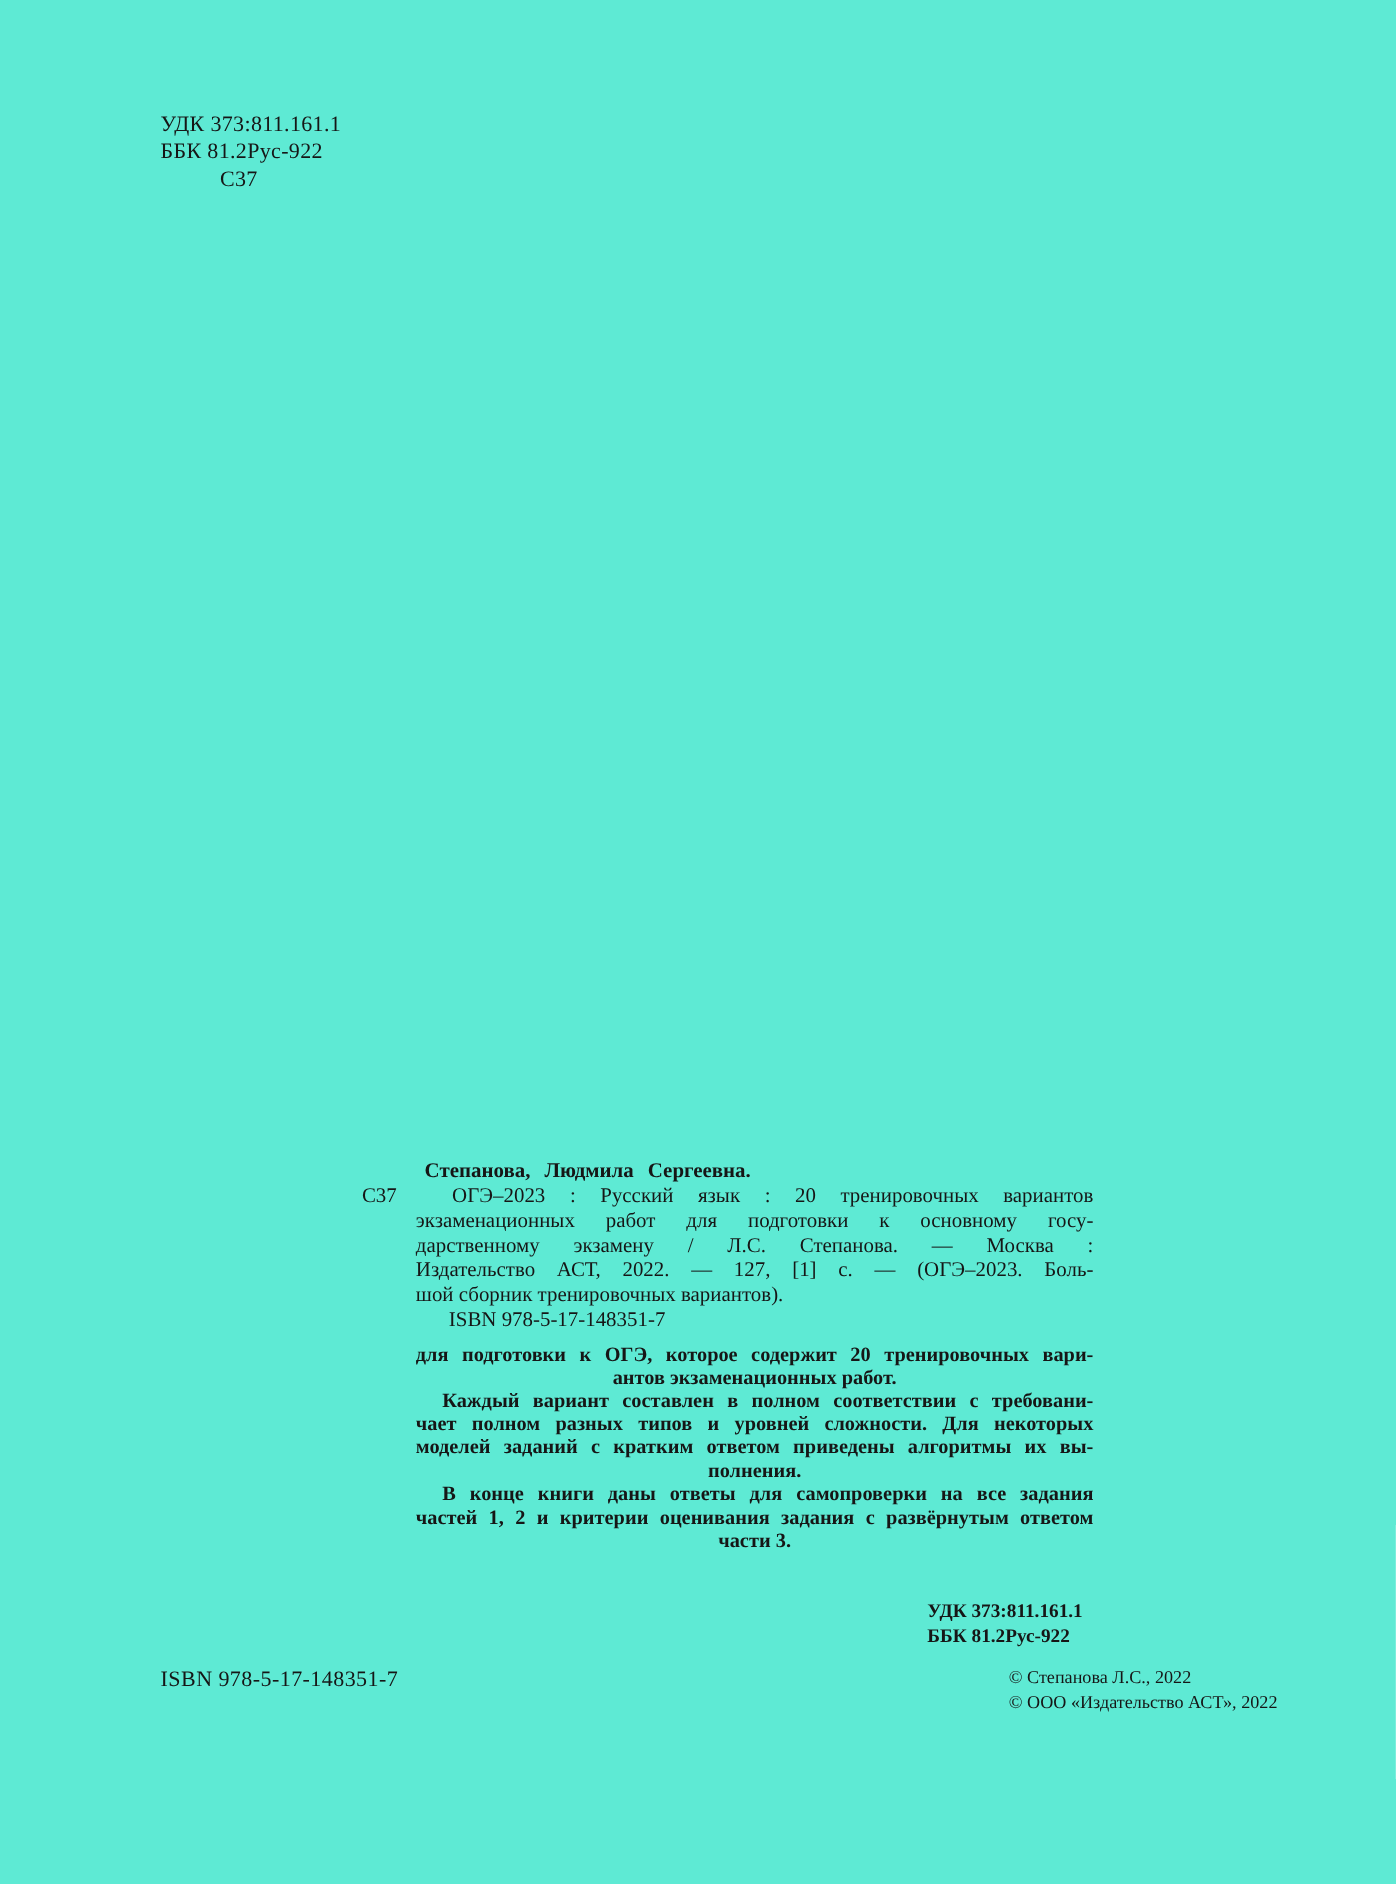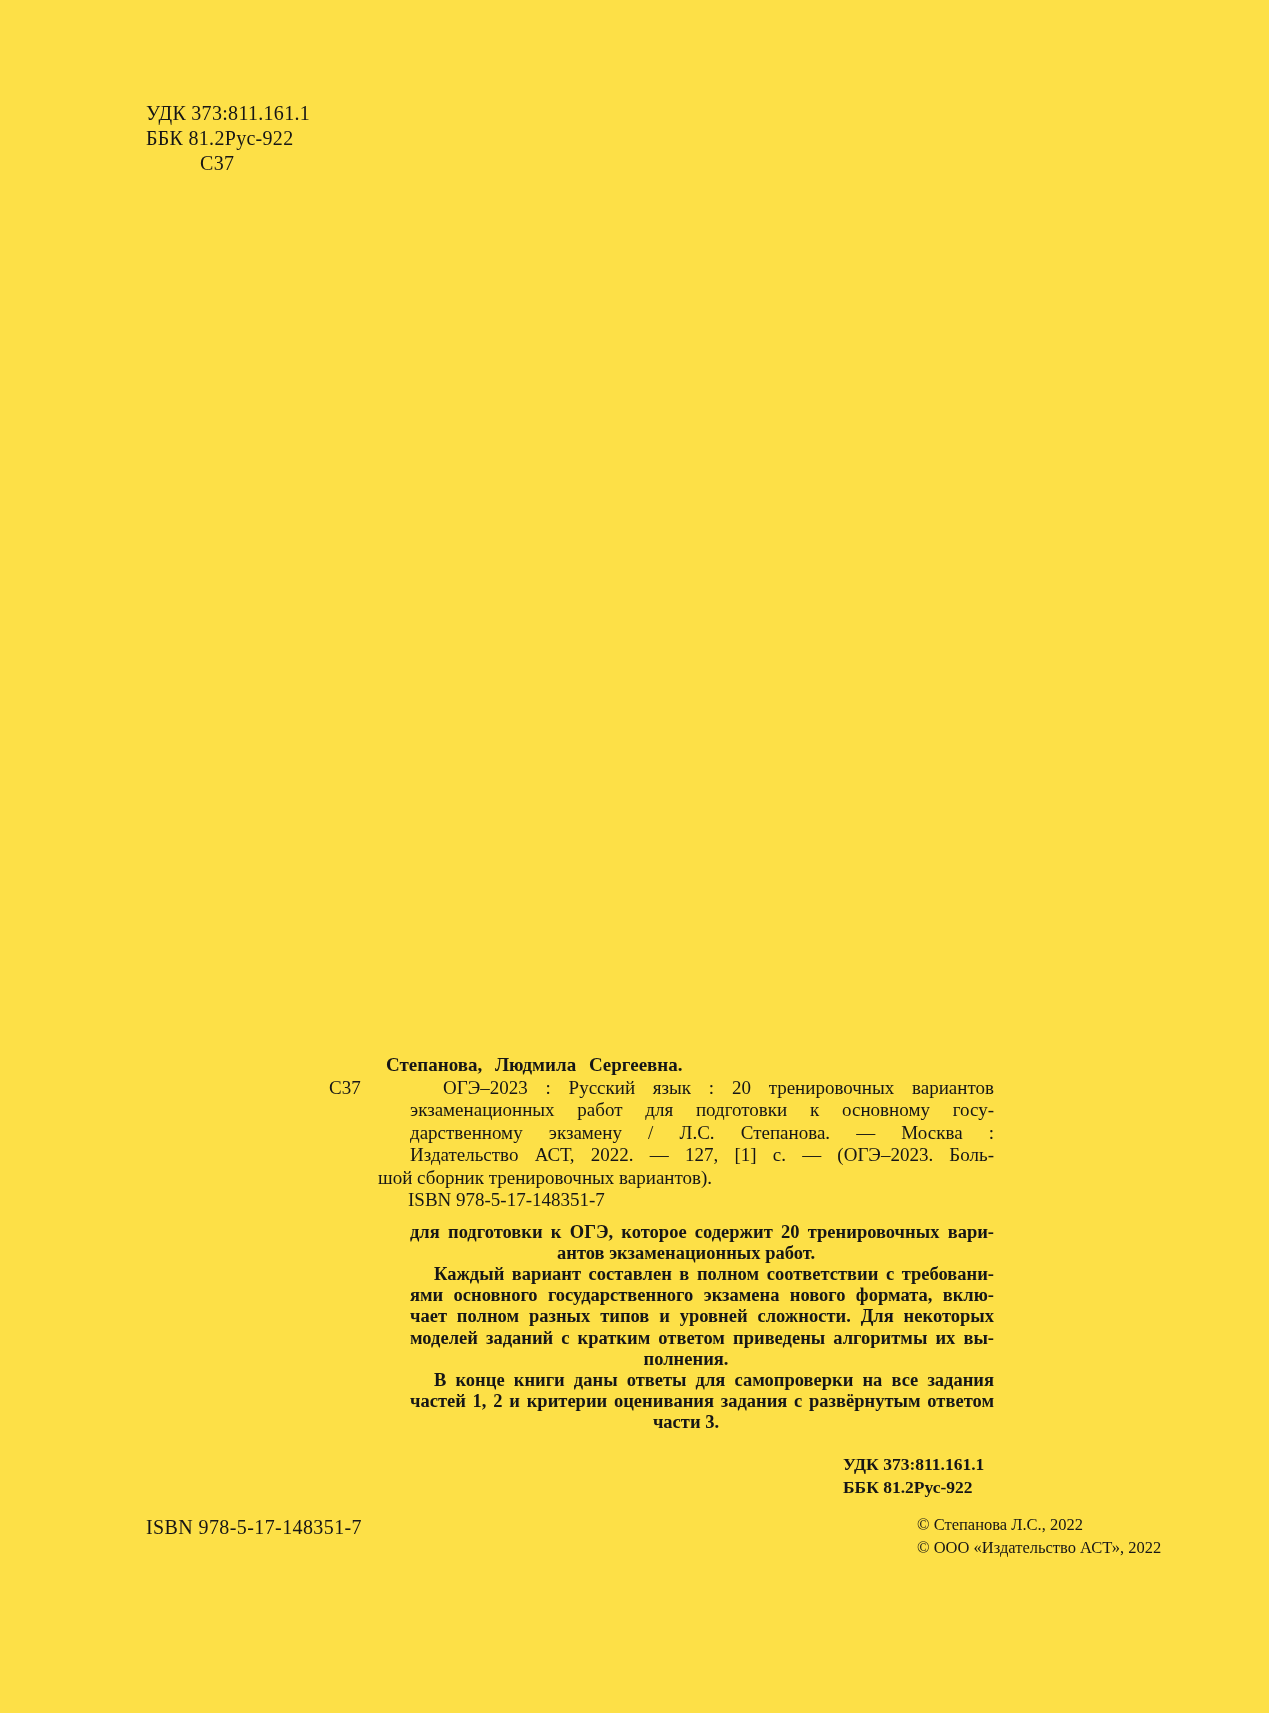--- a/index.html
+++ b/index.html
@@ -1,20 +1,20 @@
 <!DOCTYPE html>
 <html><head>
 <meta charset="utf-8">
 <style>
   html, body { margin: 0; padding: 0; background: #ffffff; }
   .page {
     position: relative;
     width: 1269px;
     height: 1713px;
-    background: #fde047;
+    background: #5eead4;
     color: #161616;
     font-family: "Liberation Serif", "DejaVu Serif", serif;
     overflow: hidden;
   }
 
   
   .top-codes {
     position: absolute;
     left: 146px;
     top: 101px;
@@ -41,21 +41,21 @@
     margin-top: 14px;
   }
   .biblio { position: relative; }
   .entry-label {
     position: absolute;
     left: -49px;
     top: 0px;
     white-space: nowrap;
   }
   .ln { min-height: 22.5px; }
-  .just { text-align: justify; text-align-last: justify; margin-left: 32px; }
+  .just { text-align: justify; text-align-last: justify; }
   .ind1 { padding-left: 33px; }
   .isbn-line { padding-left: 30px; }
 
   
   .annotation {
     margin-top: 10px;
     font-weight: bold;
     font-size: 18.5px;
     line-height: 21.2px;
   }
@@ -112,21 +112,20 @@
       <div class="ln just">Издательство АСТ, 2022. — 127, [1] с. — (ОГЭ–2023. Боль-</div>
       <div class="ln">шой сборник тренировочных вариантов).</div>
       <div class="ln isbn-line">ISBN 978-5-17-148351-7</div>
     </div>
 
     <div class="annotation">
       <div class="ln just">для подготовки к ОГЭ, которое содержит 20 тренировочных вари-</div>
       <div class="ln">антов экзаменационных работ.</div>
 
       <div class="ln just ind1">Каждый вариант составлен в полном соответствии с требовани-</div>
-      <div class="ln just">ями основного государственного экзамена нового формата, вклю-</div>
       <div class="ln just">чает полном разных типов и уровней сложности. Для некоторых</div>
       <div class="ln just">моделей заданий с кратким ответом приведены алгоритмы их вы-</div>
       <div class="ln">полнения.</div>
 
       <div class="ln just ind1">В конце книги даны ответы для самопроверки на все задания</div>
       <div class="ln just">частей 1, 2 и критерии оценивания задания с развёрнутым ответом</div>
       <div class="ln">части 3.</div>
     </div>
   </div>
 

